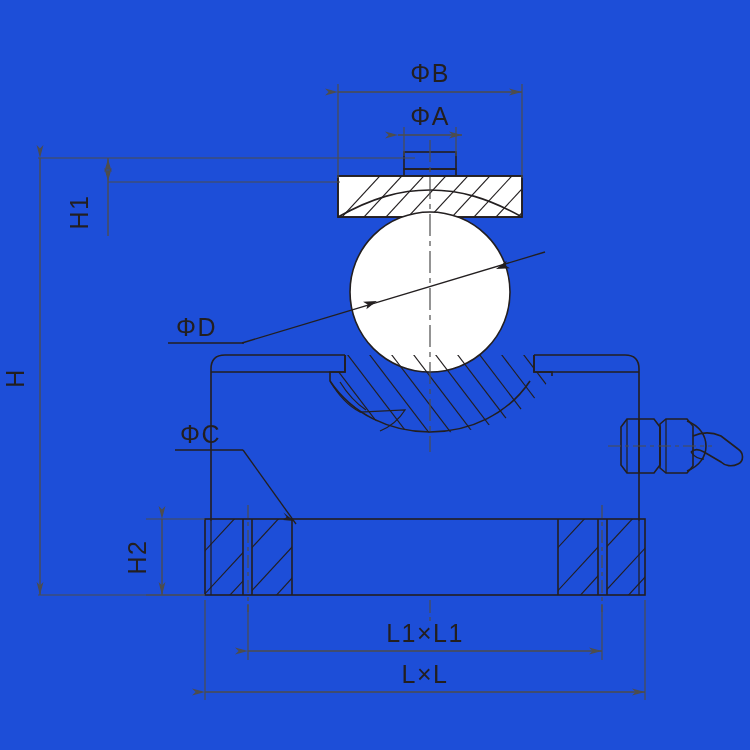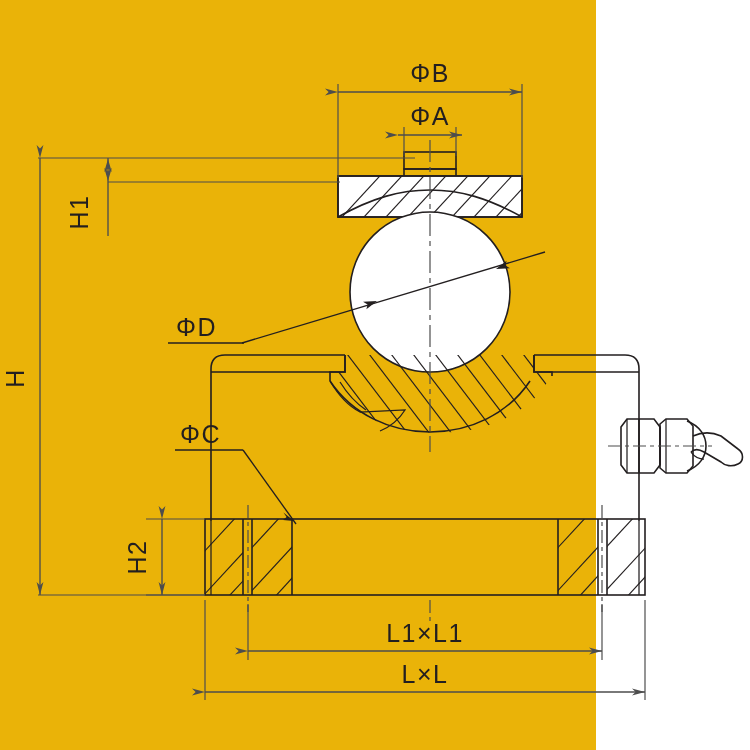--- a/index.html
+++ b/index.html
@@ -8,23 +8,23 @@
     background: #ffffff;
   }
   body {
     width: 750px;
     height: 750px;
     font-family: "Liberation Sans", sans-serif;
     overflow: hidden;
   }
   #drawing-root {
     position: relative;
-    width: 596px;
+    width: 750px;
     height: 750px;
-    background: #eab308;
+    background: #1d4ed8;
   }
   svg.dwg {
     position: absolute;
     top: 0;
     left: 0;
     width: 750px;
     height: 750px;
   }
   .ln {
     stroke: #231f20;

